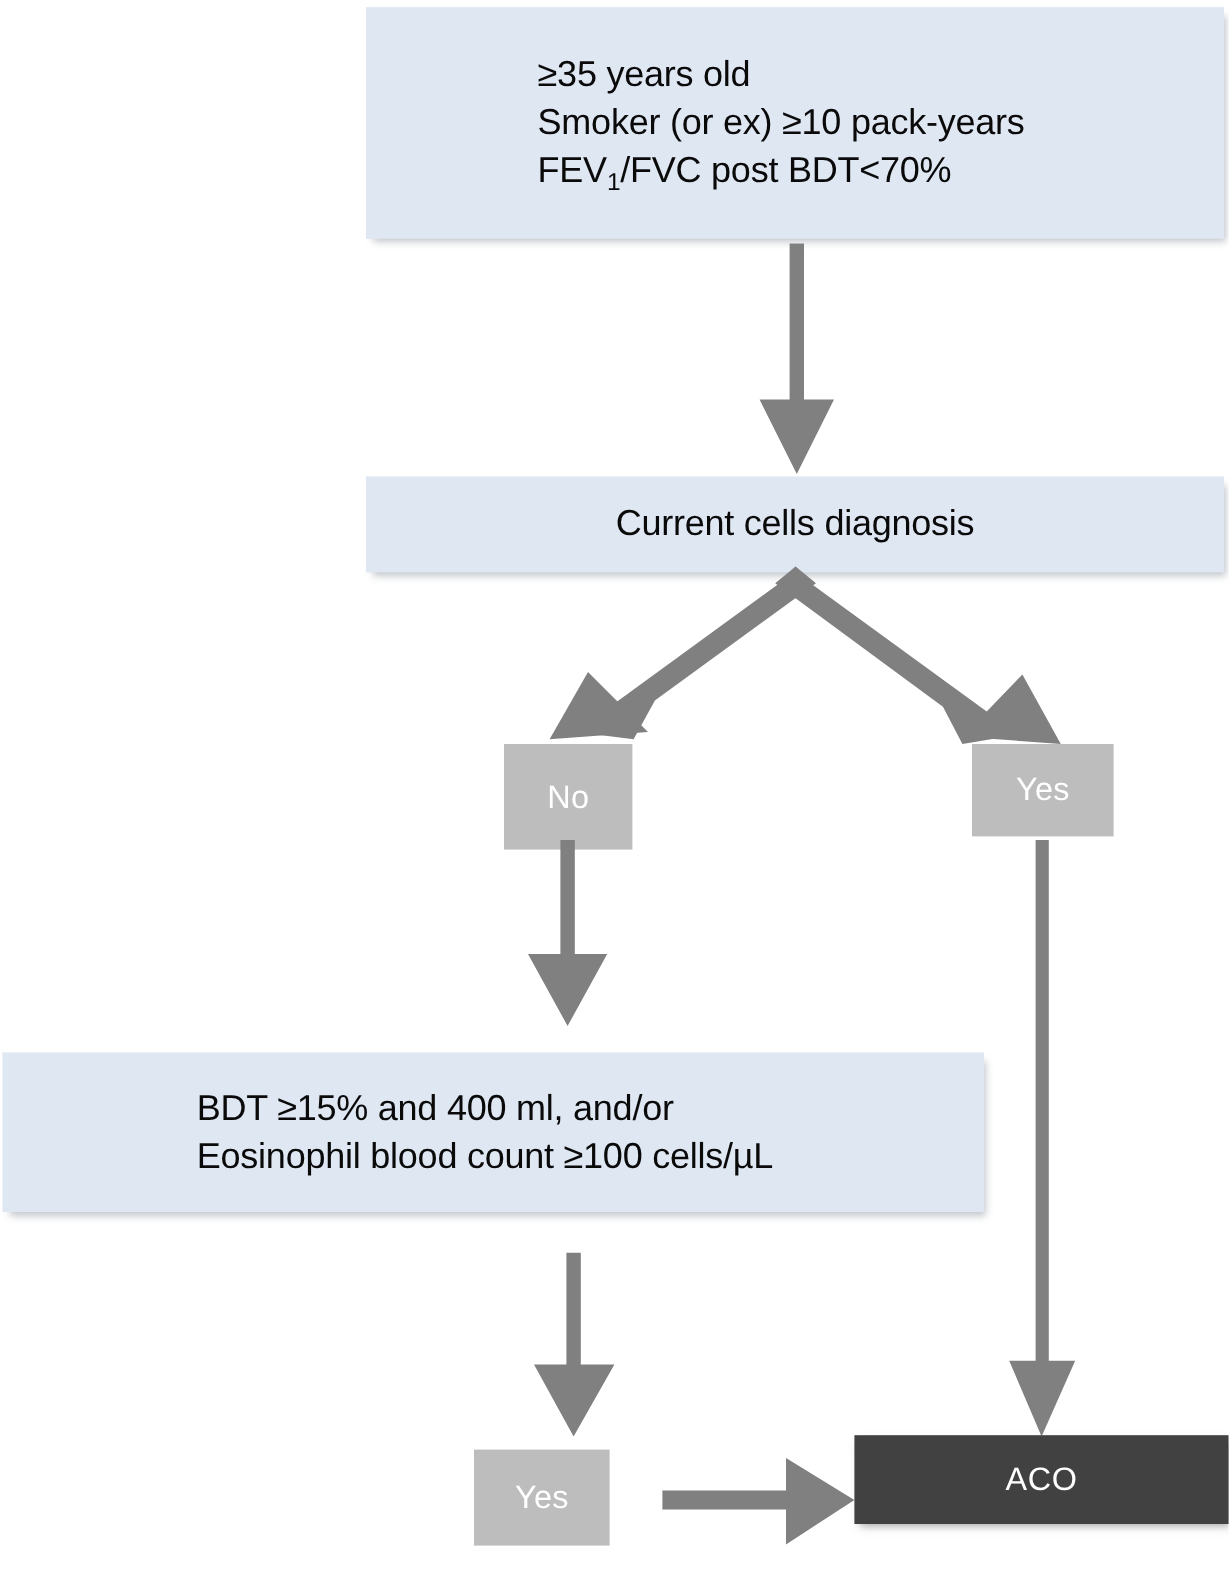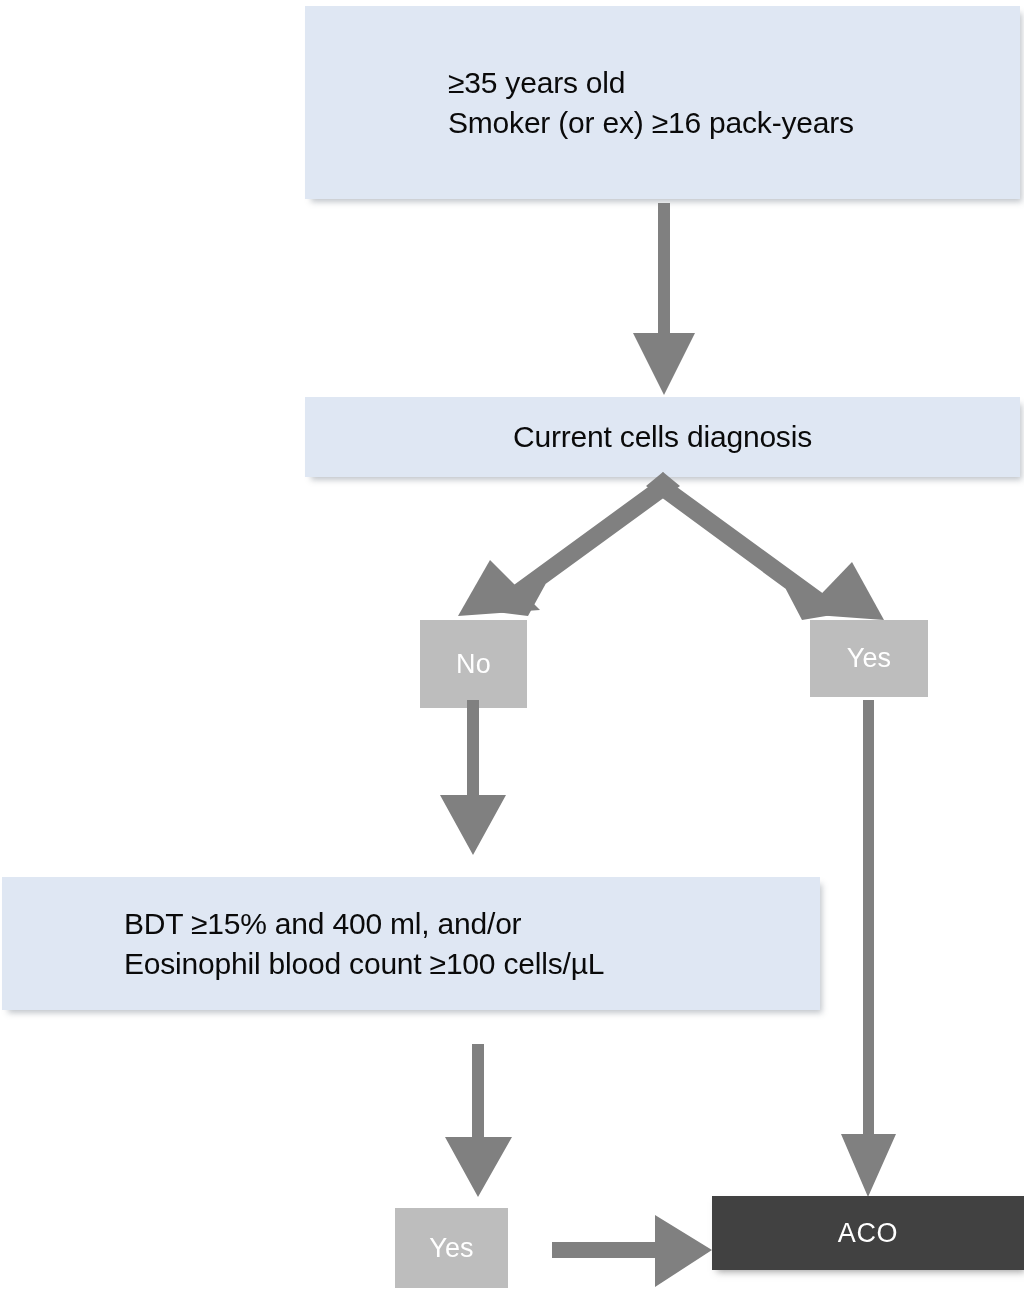--- a/index.html
+++ b/index.html
@@ -82,21 +82,22 @@
   .arrow-fill { fill: #808080; }
 </style>
 </head>
 <body>
 
 <div id="canvas">
 
   <div class="box box-blue" style="left:305px; top:6px; width:715px; height:193px;">
     <div style="width:100%;">
       <div class="blue-text pad-left-1">≥35 years old</div>
-      <div class="blue-text pad-left-1">Smoker (or ex) ≥16 pack-years</div>
+      <div class="blue-text pad-left-1">Smoker (or ex) ≥10 pack-years</div>
+      <div class="blue-text pad-left-1"><span>FEV</span><sub>1</sub><span>/FVC post BDT&lt;70%</span></div>
     </div>
   </div>
 
   <svg class="arrow-svg" style="left:618px; top:203px;" width="92" height="196" viewBox="0 0 92 196">
     <polygon class="arrow-fill" points="40,0 52,0 52,130 77,130 46,192 15,130 40,130"></polygon>
   </svg>
 
   <div class="box box-blue" style="left:305px; top:397px; width:715px; height:80px;">
     <div class="blue-center">Current cells diagnosis</div>
   </div>
@@ -120,21 +121,21 @@
 
   <svg class="arrow-svg" style="left:438px; top:700px;" width="74" height="158" viewBox="0 0 74 158">
     <polygon class="arrow-fill" points="29,0 41,0 41,95 68,95 35,155 2,95 29,95"></polygon>
   </svg>
 
   <svg class="arrow-svg" style="left:838px; top:700px;" width="62" height="500" viewBox="0 0 62 500">
     <polygon class="arrow-fill" points="25,0 36,0 36,434 58,434 30,497 3,434 25,434"></polygon>
   </svg>
 
   <div class="box box-blue" style="left:2px; top:877px; width:818px; height:133px;">
-    <div style="width:100%;">
+    <div style="width:100%;padding-left:40px;">
       <div class="blue-text pad-left-2">BDT ≥15% and 400 ml, and/or</div>
       <div class="blue-text pad-left-2">Eosinophil blood count ≥100 cells/µL</div>
     </div>
   </div>
 
   <svg class="arrow-svg" style="left:444px; top:1044px;" width="72" height="156" viewBox="0 0 72 156">
     <polygon class="arrow-fill" points="28,0 40,0 40,93 68,93 34,153 1,93 28,93"></polygon>
   </svg>
 
   <div class="box box-gray" style="left:395px; top:1208px; width:113px; height:80px;">

